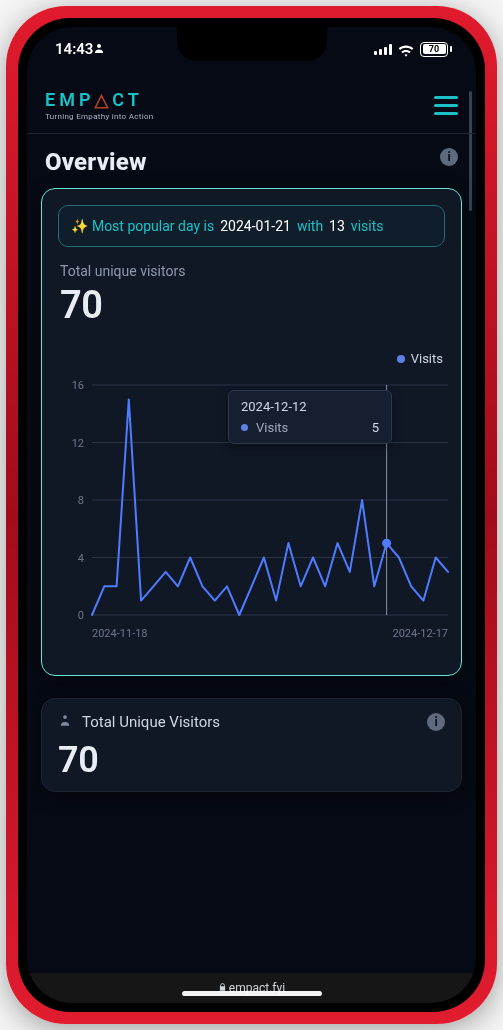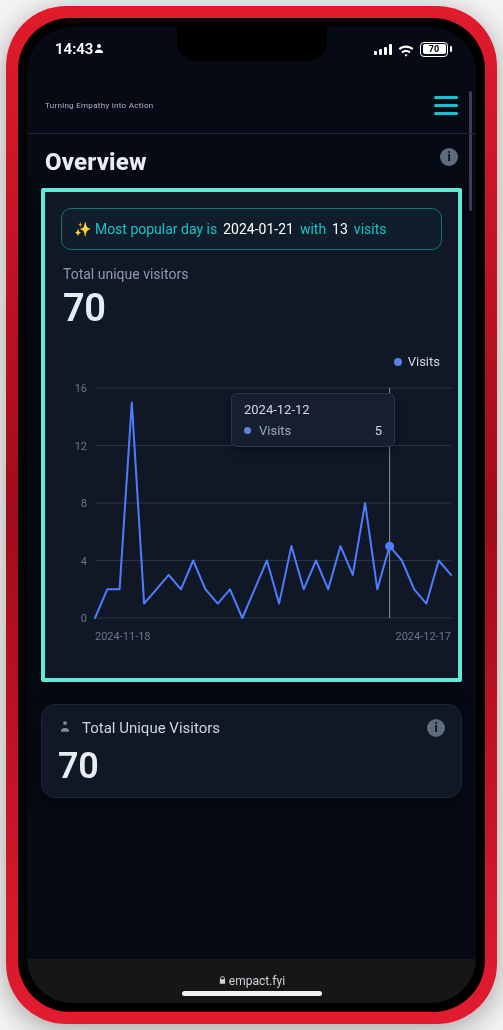--- a/index.html
+++ b/index.html
@@ -84,21 +84,21 @@
 
   .content{flex:1;overflow:hidden;padding:0 14px 0 14px;}
   .sectiontitle{
     display:flex;justify-content:space-between;
     padding:14px 4px 12px;
   }
   .sectiontitle h2{margin:0;font-size:24px;font-weight:800;letter-spacing:.2px;}
   .info{width:18px;height:18px;border-radius:50%;background:#5f6a7d;display:flex;align-items:center;justify-content:center;color:#0c1320;font-weight:800;font-size:12px;}
 
   .card{
-    background:var(--panel);border:4px solid #5eead4;border-radius:2px;padding:16px 16px 20px;box-shadow:var(--shadow);
+    background:var(--panel);border:1px solid #5eead4;border-radius:14px;padding:16px 16px 20px;box-shadow:var(--shadow);
   }
   .pill{
     border:1px solid #1f6f75;border-radius:10px;padding:12px 12px;background:rgba(25,194,201,.03);
     display:flex;gap:6px;align-items:center;font-size:14px;color:var(--teal);font-family:"Segoe UI",Roboto,sans-serif;
   }
   .pill .hl{color:#fff;}
   .subtitle{color:var(--muted);margin:16px 2px 4px;font-size:14px;}
   .big{font-size:38px;font-weight:600;letter-spacing:-.5px;margin:0 2px;}
 
   .chartwrap{position:relative;margin-top:18px;}
@@ -125,21 +125,21 @@
   .spacer{height:22px;}
 
   .engcard{background:var(--panel);border:1px solid #1c2536;border-radius:14px;padding:14px 16px 10px;box-shadow:var(--shadow);}
   .metricrow{display:flex;align-items:center;justify-content:space-between;padding-bottom:6px;}
   .metricleft{display:flex;align-items:center;gap:10px;color:#cfd6e3;font-size:15px;}
   .metricleft .picon{color:#7d8aa0;font-size:15px;}
   .metricval{font-size:36px;font-weight:600;letter-spacing:-.4px;margin:2px 0 0;}
 
   
   .browserbar{
-    position:absolute;left:0;right:0;bottom:0;height:44px;background:#161616;
+    position:absolute;left:0;right:0;bottom:0;height:30px;background:#161616;
     display:flex;align-items:center;justify-content:center;gap:2px;color:#cfd3da;font-size:12px;
   }
   .lock{font-size:10px;color:#cfd3da;}
   .homeind{position:absolute;bottom:7px;left:50%;transform:translateX(-50%);width:140px;height:5px;border-radius:3px;background:#fff;opacity:.95;z-index:6;}
 </style>
 </head>
 <body>
 
 <div class="stage">
   <div class="shell">
@@ -177,20 +177,23 @@
                 <span class="nub"></span>
             </span>
           </div>
         </div>
 
         <div class="scrollhint"></div>
 
         <div class="app">
           <div class="topbar">
             <div class="logo">
+              <span class="word">
+                <span>EMP</span><span class="tri">△</span><span>CT</span>
+              </span>
               <span class="sub">Turning Empathy into Action</span>
             </div>
             <div class="hamburger">
               <i></i>
                 <i></i>
                 <i></i>
             </div>
           </div>
           <div class="divider"></div>
 

